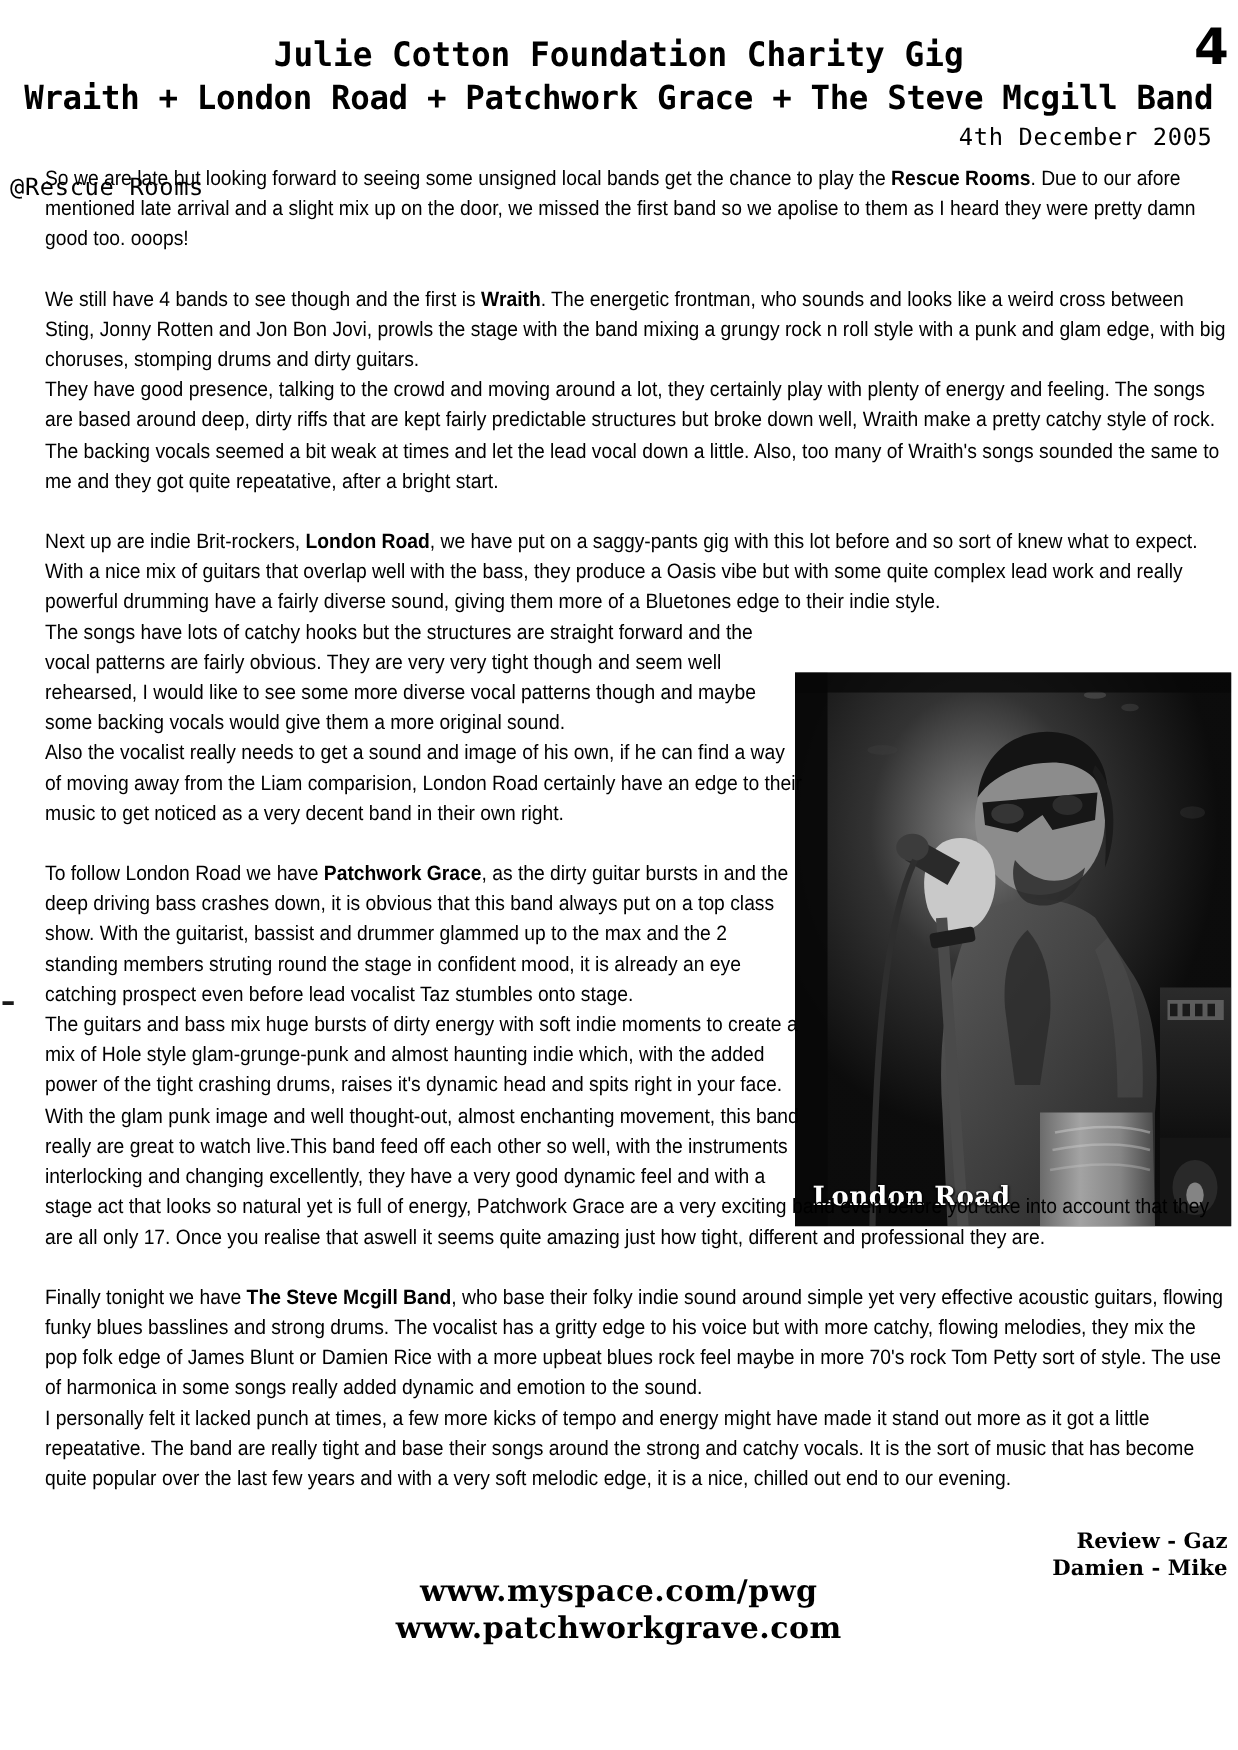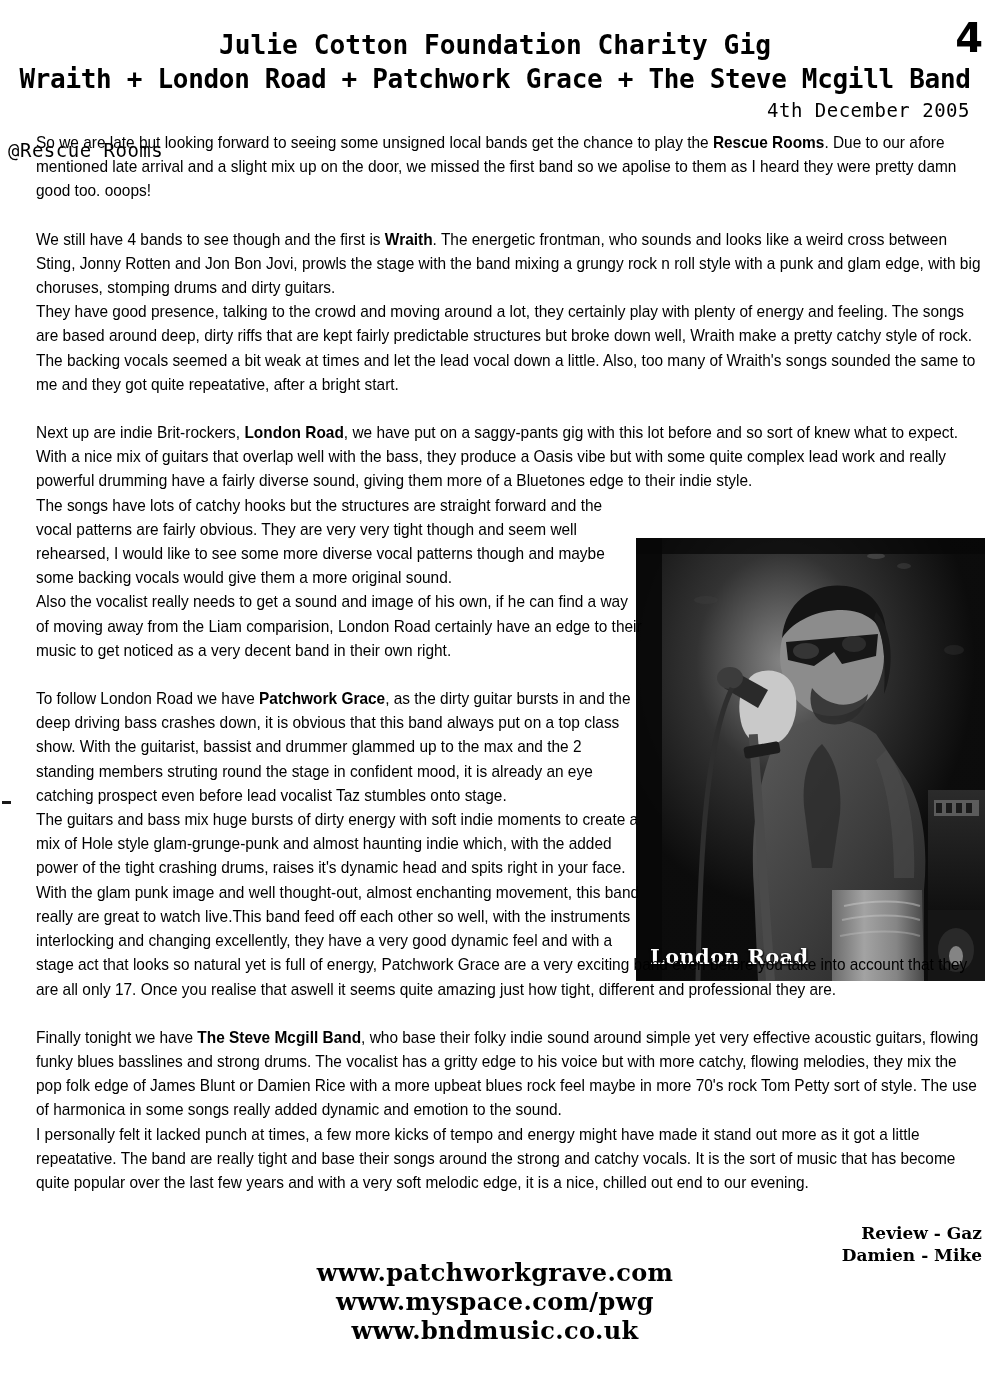--- a/index.html
+++ b/index.html
@@ -289,18 +289,17 @@
 
     <p class="para">I personally felt it lacked punch at times, a few more kicks of tempo and energy might have made it stand out more as it got a little repeatative. The band are really tight and base their songs around the strong and catchy vocals. It is the sort of music that has become quite popular over the last few years and with a very soft melodic edge, it is a nice, chilled out end to our evening.</p>
   </div>
 
   <div class="credits">
     <div>Review - Gaz</div>
     <div>Damien - Mike</div>
   </div>
 
   <div class="footer-urls">
+    <div>www.myspace.com/pwg</div>
     <div>www.patchworkgrave.com</div>
-    <div>www.myspace.com/pwg</div>
-    <div>www.bndmusic.co.uk</div>
   </div>
 
 </div>
 
 </body></html>

